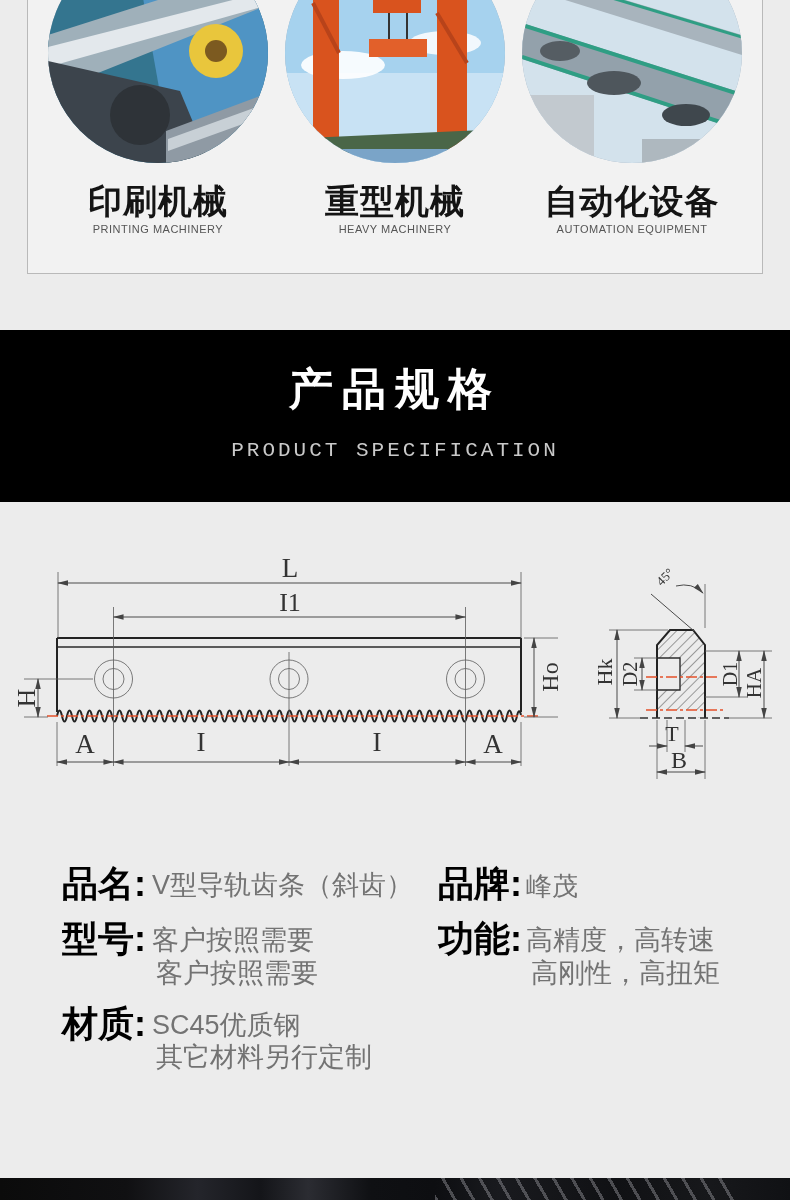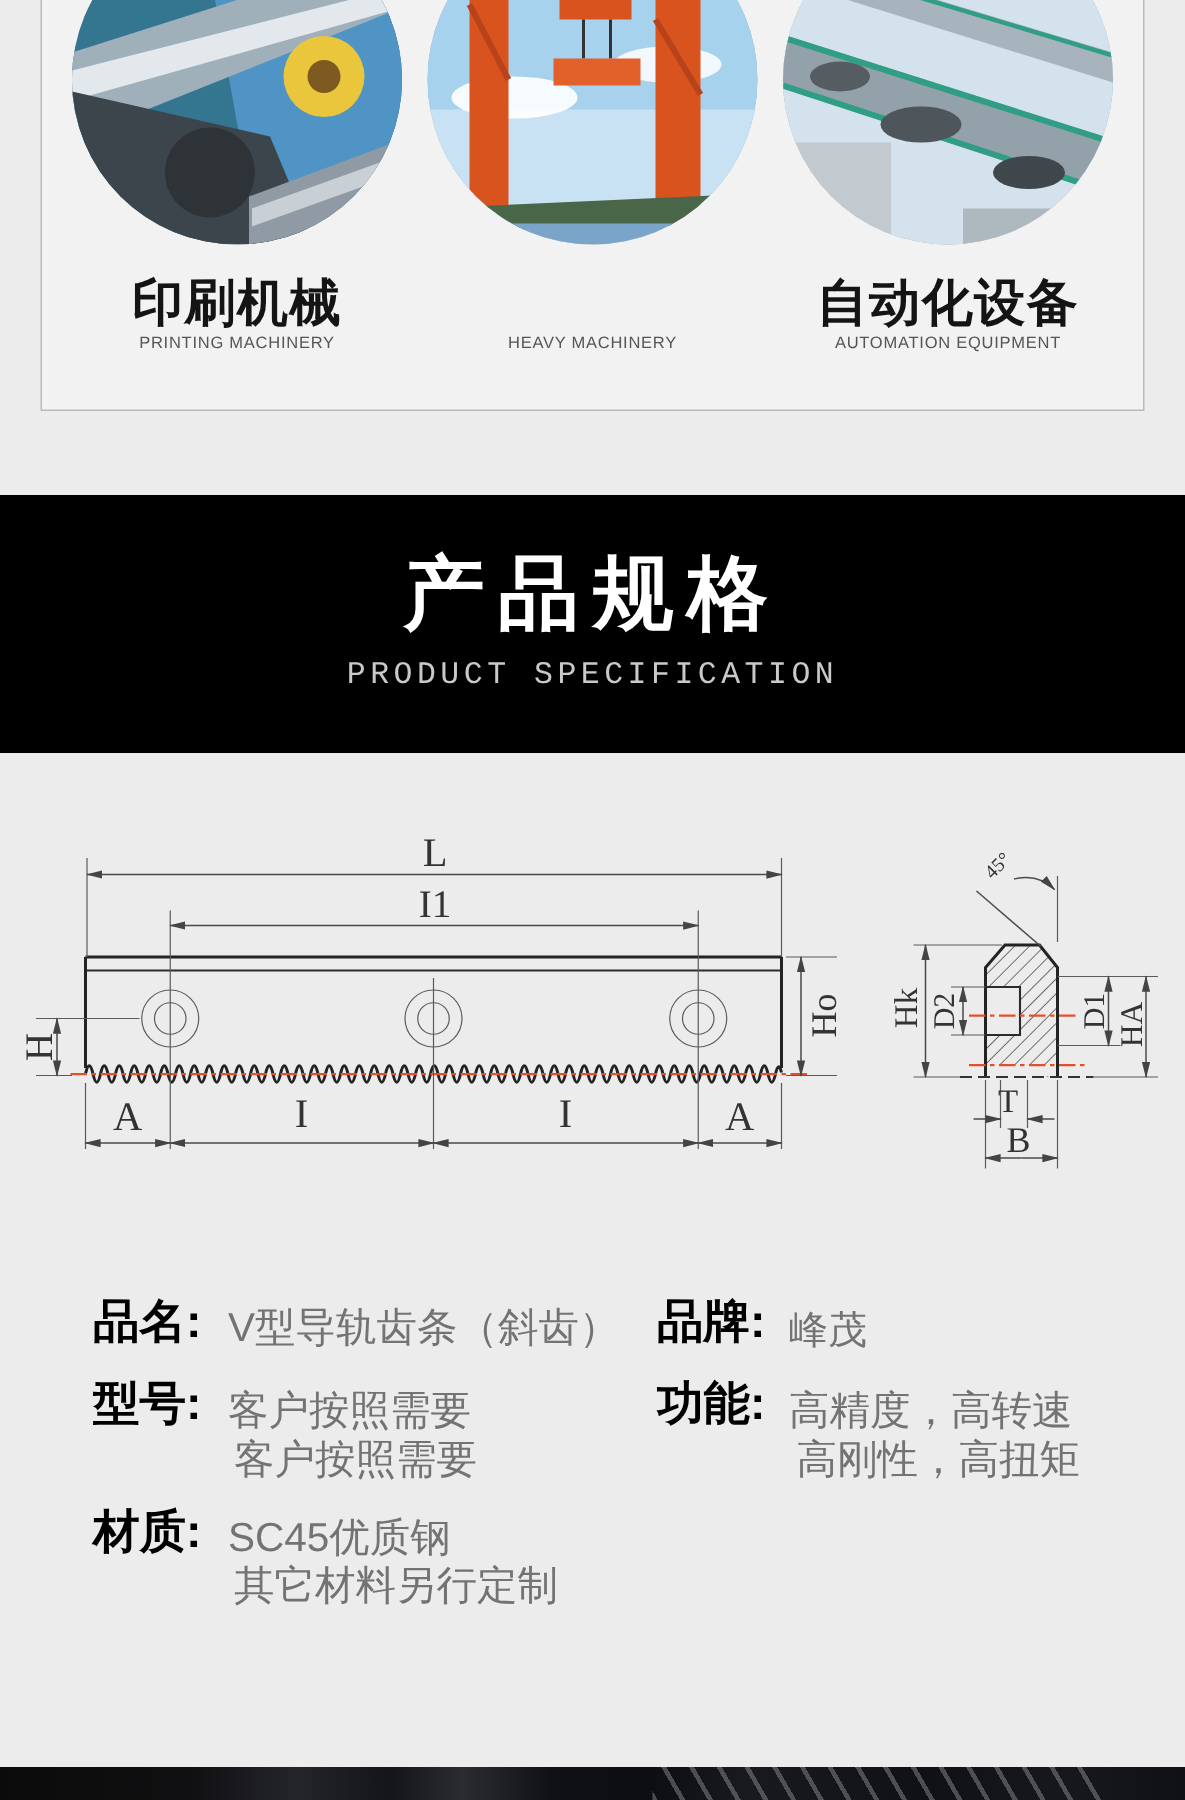--- a/index.html
+++ b/index.html
@@ -13,33 +13,33 @@
   .c0{left:48px}.c1{left:285px}.c2{left:522px}
   .circle svg{display:block}
   .cat-title{position:absolute;top:179px;width:240px;text-align:center;font-size:34px;
              font-weight:600;color:#141414;letter-spacing:1px;}
   .cat-sub{position:absolute;top:223px;width:240px;text-align:center;font-size:11px;
            color:#555;letter-spacing:0.5px;}
   .t0{left:38px}.t1{left:275px}.t2{left:512px}
   
   .banner{position:absolute;left:0;top:330px;width:790px;height:172px;background:#000;}
   .banner-title{position:absolute;top:30px;left:0;width:100%;text-align:center;
-                font-size:54px;font-weight:800;color:#fff;letter-spacing:9px;}
+                font-size:44px;font-weight:800;color:#fff;letter-spacing:9px;}
   .banner-sub{position:absolute;top:109px;left:0;width:100%;text-align:center;
               font-size:21px;color:#c9c9c9;letter-spacing:3px;font-family:Liberation Mono, monospace;}
   
   .drawing{position:absolute;left:0;top:505px;}
   .drawing text{fill:#333;font-family:"Liberation Serif",serif;}
   .dim{stroke:#4a4a4a;stroke-width:1;fill:none;}
   .thin{stroke:#5a5a5a;stroke-width:0.8;fill:none;}
   .body-line{stroke:#232323;stroke-width:2;fill:none;}
   .mid-line{stroke:#2b2b2b;stroke-width:1.4;fill:none;}
   .red{stroke:#e4502a;stroke-width:1.5;fill:none;stroke-dasharray:11 3 3 3;}
   
-  .spec-label{position:absolute;font-size:31px;font-weight:700;color:#000;white-space:nowrap;}
+  .spec-label{position:absolute;font-size:36px;font-weight:700;color:#000;white-space:nowrap;}
   .spec-value{position:absolute;font-size:27px;color:#737373;white-space:nowrap;}
   .brand-value{font-size:26px;}
   
   .bottom-strip{position:absolute;left:0;top:1178px;width:790px;height:22px;
     background:linear-gradient(90deg,#0b0b0b 0%,#101012 16%,#24252b 25%,#141519 33%,
       #2b2c32 39%,#0f1013 47%,#0d0e11 55%,#191a1e 63%,#101114 78%,#17181b 90%,#101114 100%);}
   .bottom-strip .stripes{position:absolute;left:55%;top:0;width:38%;height:100%;
     background:repeating-linear-gradient(60deg,rgba(150,150,156,.45) 0 3px,rgba(0,0,0,0) 3px 16px);}
 </style>
 </head>
@@ -95,20 +95,21 @@
       <line x1="0" y1="114" x2="220" y2="186" stroke="#2f9e84" stroke-width="4"></line>
       <ellipse cx="92" cy="140" rx="27" ry="12" fill="#4e565c"></ellipse>
       <ellipse cx="164" cy="172" rx="24" ry="11" fill="#3f474d"></ellipse>
       <ellipse cx="38" cy="108" rx="20" ry="10" fill="#555d63"></ellipse>
       <rect x="0" y="152" width="72" height="68" fill="#c2c9cf"></rect>
       <rect x="120" y="196" width="100" height="24" fill="#aeb8bf"></rect>
     </svg>
   </div>
 
   <div class="cat-title t0">印刷机械</div>
+  <div class="cat-title t1">重型机械</div>
   <div class="cat-title t2">自动化设备</div>
   <div class="cat-sub t0">PRINTING MACHINERY</div>
   <div class="cat-sub t1">HEAVY MACHINERY</div>
   <div class="cat-sub t2">AUTOMATION EQUIPMENT</div>
 
   <div class="banner">
     <div class="banner-title">产品规格</div>
     <div class="banner-sub">PRODUCT SPECIFICATION</div>
   </div>
 

